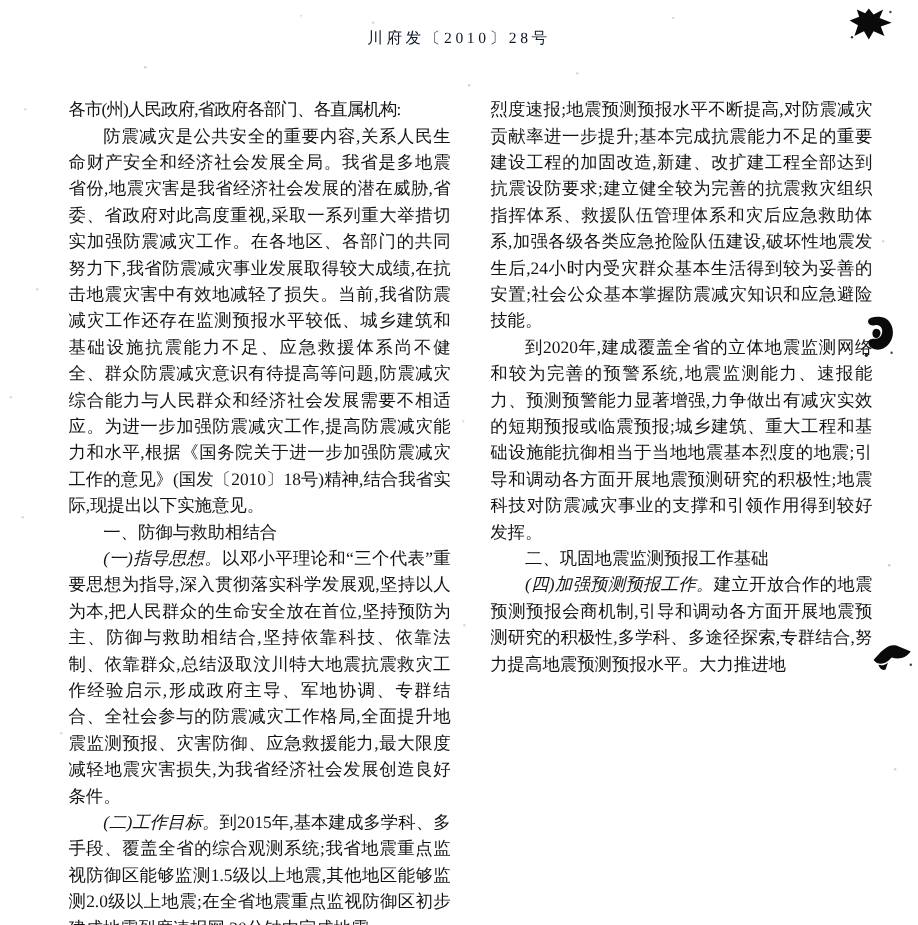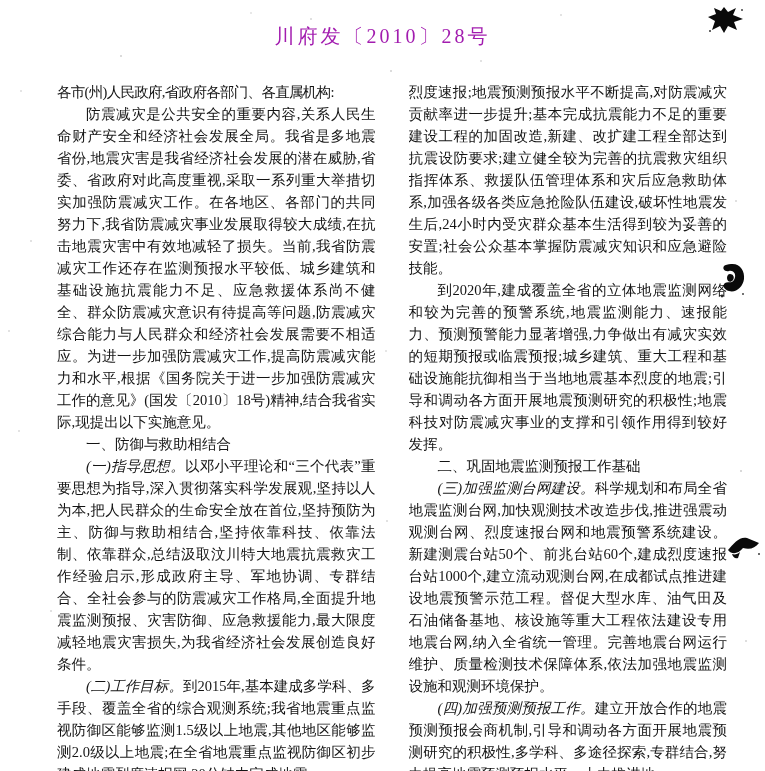--- a/index.html
+++ b/index.html
@@ -4,22 +4,22 @@
 <style>
   html,body { margin:0; padding:0; background:#ffffff; }
   .page {
     position:relative; width:765px; height:771px;
     background:#ffffff; overflow:hidden;
     font-family:"Liberation Serif","DejaVu Serif",serif;
     color:#141414;
   }
   .doc-number {
     position:absolute; top:23px; left:0; width:100%;
-    text-align:center; font-size:20px; letter-spacing:3px;
-    color:#a21caf;
+    text-align:center; font-size:13px; letter-spacing:3px;
+    color:#0f172a;
   }
   .columns {
     position:absolute; left:57px; top:81px; width:670px; height:690px;
     display:flex; gap:33px; overflow:hidden;
   }
   .col { width:324px; height:100%; overflow:hidden; }
   .col p, .col h3 {
     margin:0; font-size:14.5px; line-height:22px;
     text-align:justify; font-weight:normal;
   }
@@ -55,21 +55,20 @@
       <p class="para">防震减灾是公共安全的重要内容,关系人民生命财产安全和经济社会发展全局。我省是多地震省份,地震灾害是我省经济社会发展的潜在威胁,省委、省政府对此高度重视,采取一系列重大举措切实加强防震减灾工作。在各地区、各部门的共同努力下,我省防震减灾事业发展取得较大成绩,在抗击地震灾害中有效地减轻了损失。当前,我省防震减灾工作还存在监测预报水平较低、城乡建筑和基础设施抗震能力不足、应急救援体系尚不健全、群众防震减灾意识有待提高等问题,防震减灾综合能力与人民群众和经济社会发展需要不相适应。为进一步加强防震减灾工作,提高防震减灾能力和水平,根据《国务院关于进一步加强防震减灾工作的意见》(国发〔2010〕18号)精神,结合我省实际,现提出以下实施意见。</p>
       <h3 class="heading">一、防御与救助相结合</h3>
       <p class="para"><span class="lead">(一)指导思想。</span><span>以邓小平理论和“三个代表”重要思想为指导,深入贯彻落实科学发展观,坚持以人为本,把人民群众的生命安全放在首位,坚持预防为主、防御与救助相结合,坚持依靠科技、依靠法制、依靠群众,总结汲取汶川特大地震抗震救灾工作经验启示,形成政府主导、军地协调、专群结合、全社会参与的防震减灾工作格局,全面提升地震监测预报、灾害防御、应急救援能力,最大限度减轻地震灾害损失,为我省经济社会发展创造良好条件。</span></p>
       <p class="para"><span class="lead">(二)工作目标。</span><span>到2015年,基本建成多学科、多手段、覆盖全省的综合观测系统;我省地震重点监视防御区能够监测1.5级以上地震,其他地区能够监测2.0级以上地震;在全省地震重点监视防御区初步建成地震烈度速报网,20分钟内完成地震</span></p>
     </div>
 
     <div class="col">
       <p class="para noindent">烈度速报;地震预测预报水平不断提高,对防震减灾贡献率进一步提升;基本完成抗震能力不足的重要建设工程的加固改造,新建、改扩建工程全部达到抗震设防要求;建立健全较为完善的抗震救灾组织指挥体系、救援队伍管理体系和灾后应急救助体系,加强各级各类应急抢险队伍建设,破坏性地震发生后,24小时内受灾群众基本生活得到较为妥善的安置;社会公众基本掌握防震减灾知识和应急避险技能。</p>
       <p class="para">到2020年,建成覆盖全省的立体地震监测网络和较为完善的预警系统,地震监测能力、速报能力、预测预警能力显著增强,力争做出有减灾实效的短期预报或临震预报;城乡建筑、重大工程和基础设施能抗御相当于当地地震基本烈度的地震;引导和调动各方面开展地震预测研究的积极性;地震科技对防震减灾事业的支撑和引领作用得到较好发挥。</p>
       <h3 class="heading">二、巩固地震监测预报工作基础</h3>
-      <p class="para"><span class="lead">(三)加强监测台网建设。</span><span>科学规划和布局全省地震监测台网,加快观测技术改造步伐,推进强震动观测台网、烈度速报台网和地震预警系统建设。新建测震台站50个、前兆台站60个,建成烈度速报台站1000个,建立流动观测台网,在成都试点推进建设地震预警示范工程。督促大型水库、油气田及石油储备基地、核设施等重大工程依法建设专用地震台网,纳入全省统一管理。完善地震台网运行维护、质量检测技术保障体系,依法加强地震监测设施和观测环境保护。</span></p>
       <p class="para"><span class="lead">(四)加强预测预报工作。</span><span>建立开放合作的地震预测预报会商机制,引导和调动各方面开展地震预测研究的积极性,多学科、多途径探索,专群结合,努力提高地震预测预报水平。大力推进地</span></p>
     </div>
 
   </div>
 
   <svg class="ink-blot" style="left:706px; top:5px;" width="40" height="30" viewBox="0 0 40 30">
     <path fill="#0a0a0a" d="M18 2 L22 7 L30 3 L27 10 L37 14 L28 17 L31 25 L22 21 L18 28 L14 21 L6 25 L9 16 L2 12 L10 9 L8 3 L15 6 Z"></path>
     <circle cx="4" cy="26" r="1" fill="#333"></circle>
     <circle cx="36" cy="5" r="1" fill="#444"></circle>
   </svg>

